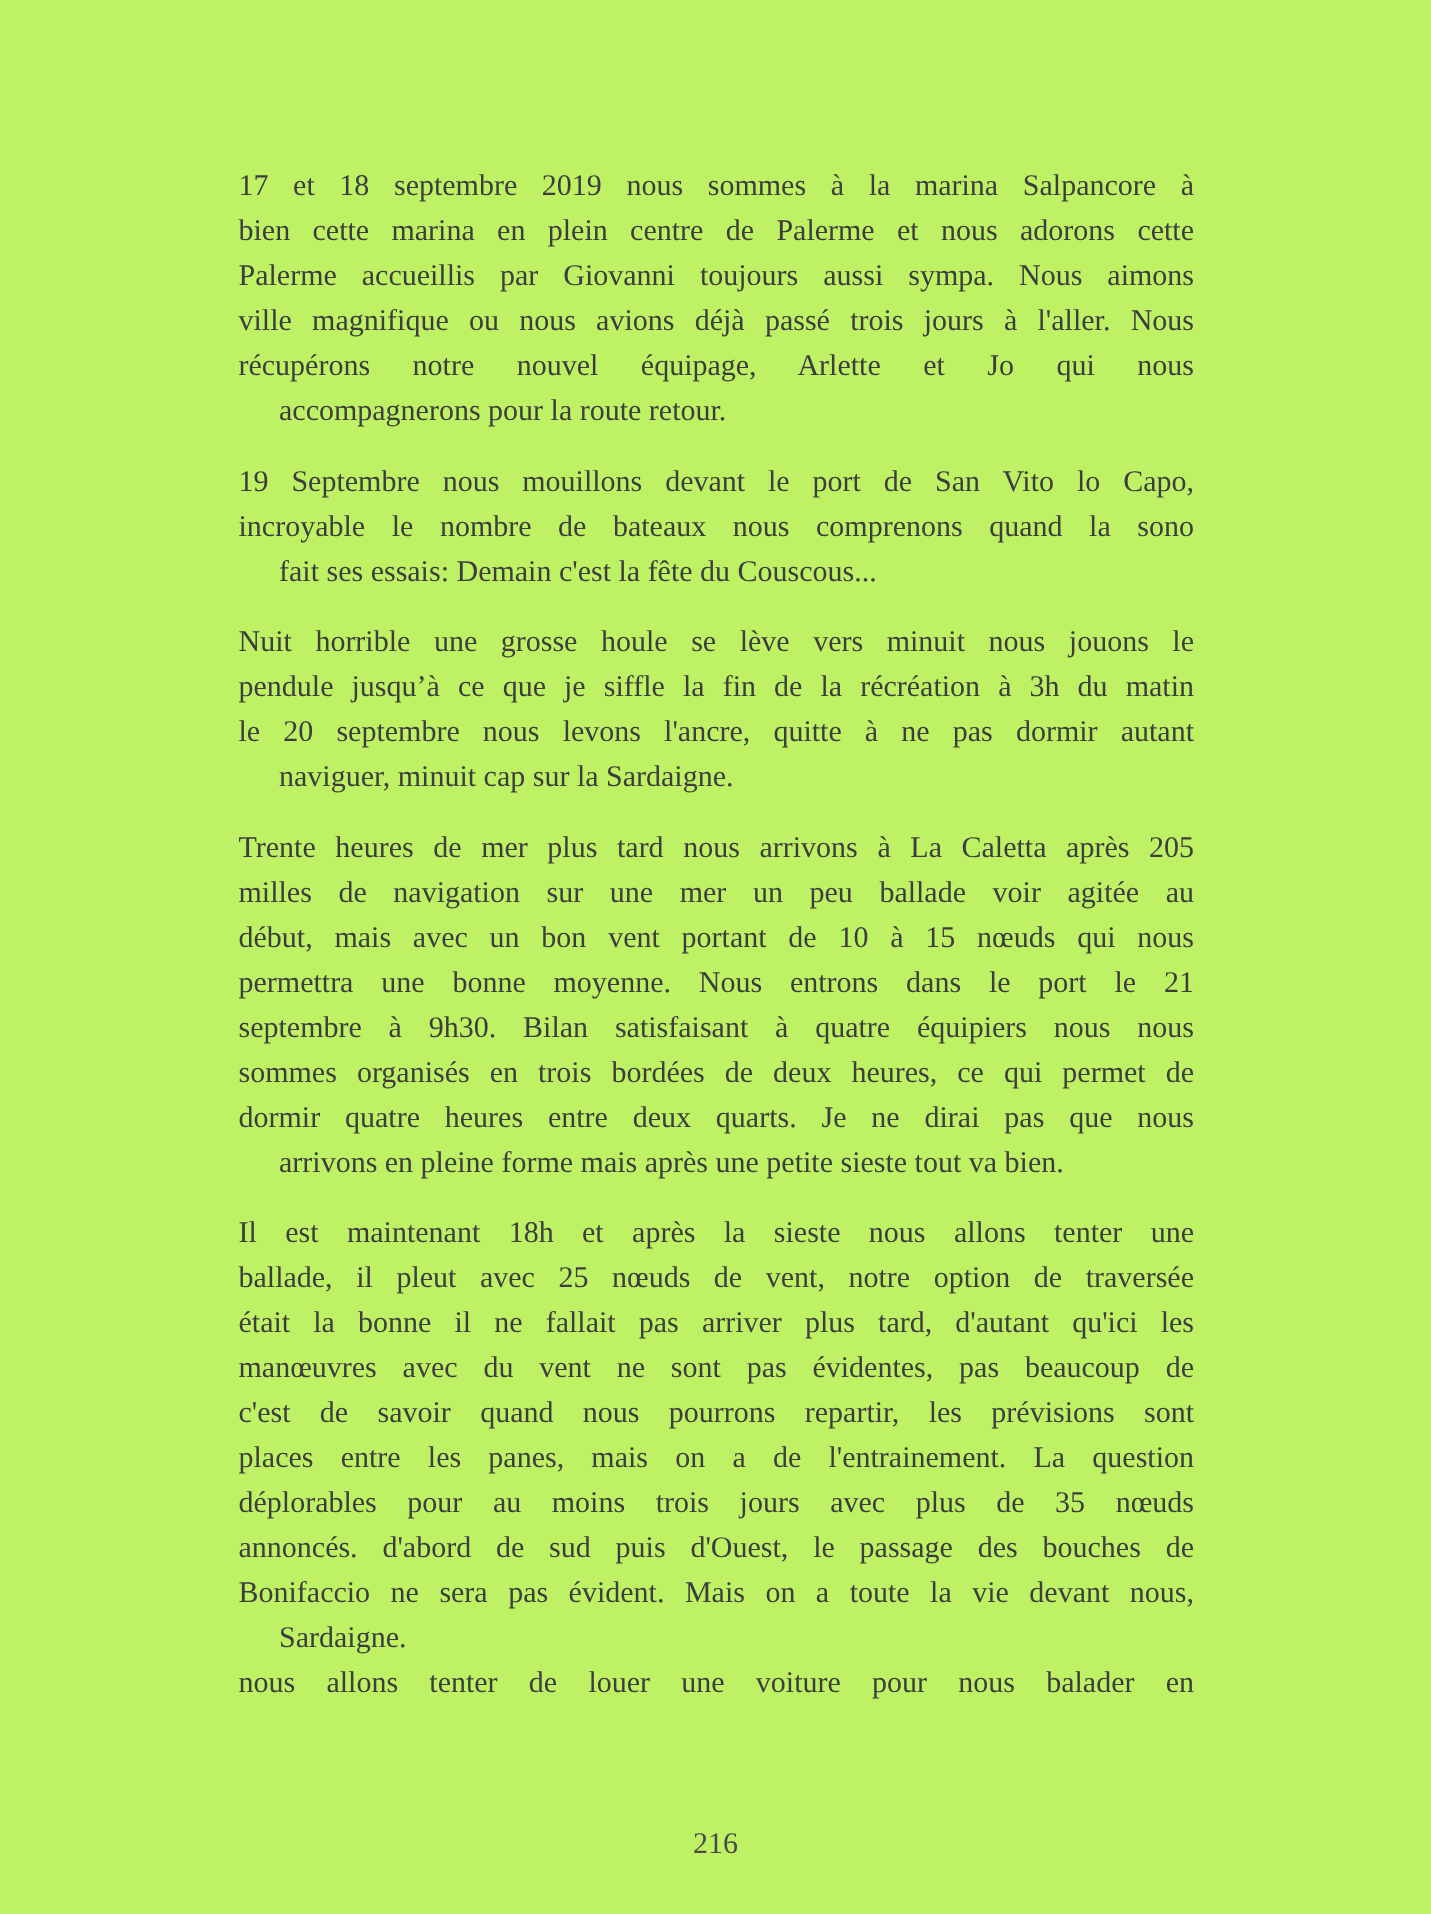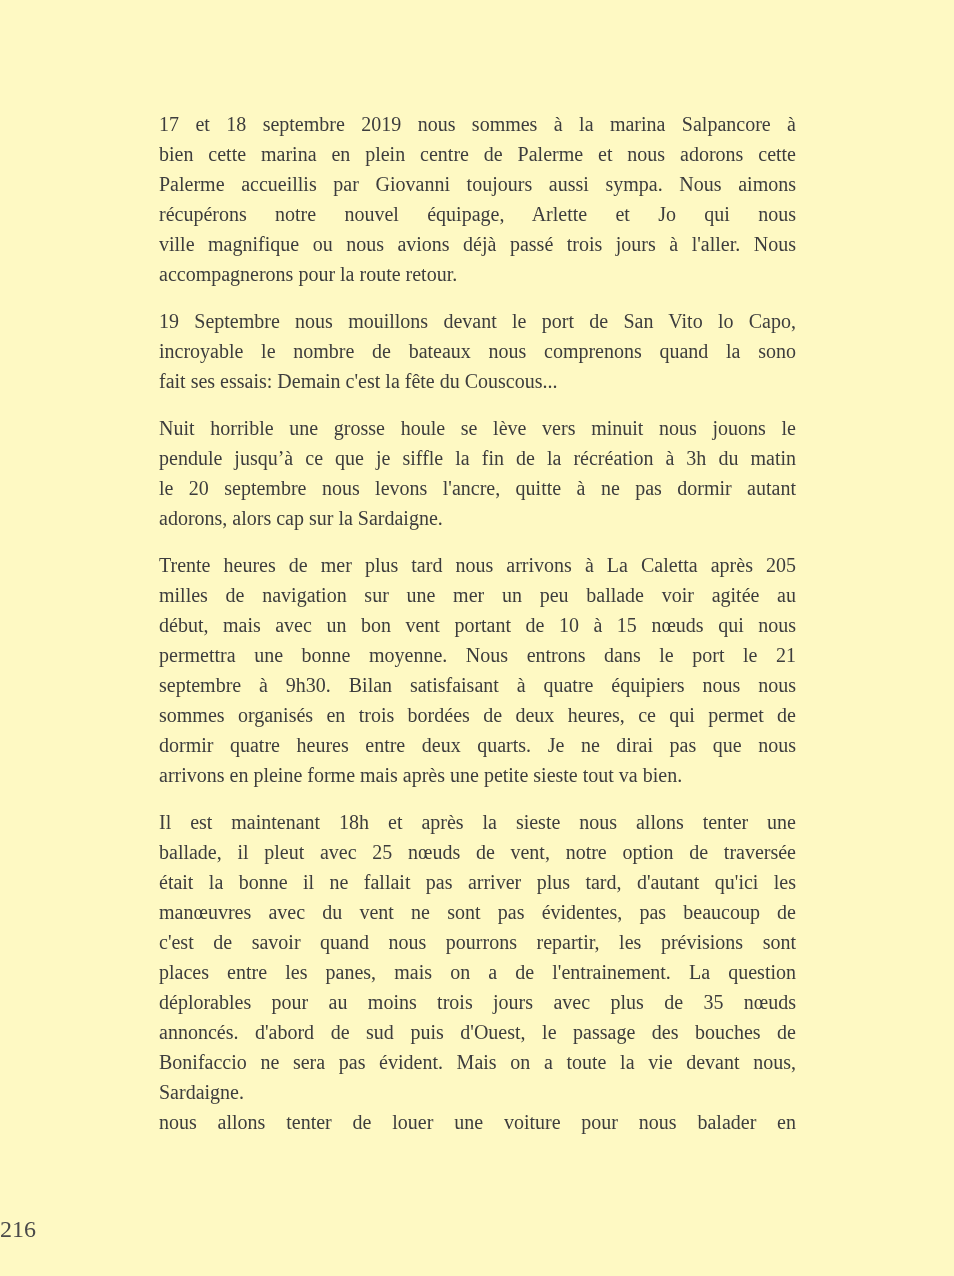--- a/index.html
+++ b/index.html
@@ -4,21 +4,21 @@
 <style>
   html, body {
     margin: 0;
     padding: 0;
     background: #ffffff;
   }
   .page {
     position: relative;
     width: 954px;
     height: 1276px;
-    background: #fef9c3;
+    background: #bef264;
     overflow: hidden;
     font-family: "Liberation Serif", "DejaVu Serif", serif;
   }
   .document-body {
     position: absolute;
     left: 159px;
     top: 109px;
     width: 637px;
     color: #3d3d3d;
     font-size: 20px;
@@ -28,55 +28,56 @@
     margin: 0 0 17px 0;
   }
   .line {
     text-align: justify;
     text-align-last: justify;
     white-space: normal;
   }
   .line.last {
     text-align: right;
     text-align-last: left;
+    margin-left: 27px;
   }
   .page-footer {
     position: absolute;
     left: 0;
     top: 1216px;
     width: 100%;
-    text-align: left;
+    text-align: center;
     color: #4a4a4a;
-    font-size: 24px;
+    font-size: 20px;
     line-height: 26px;
   }
 </style>
 </head>
 <body>
 
 <div class="page">
   <div class="document-body">
       <div class="paragraph">
         <div class="line">17 et 18 septembre 2019 nous sommes à la marina Salpancore à</div>
         <div class="line">bien cette marina en plein centre de Palerme et nous adorons cette</div>
         <div class="line">Palerme accueillis par Giovanni toujours aussi sympa. Nous aimons</div>
+        <div class="line">ville magnifique ou nous avions déjà passé trois jours à l'aller. Nous</div>
         <div class="line">récupérons notre nouvel équipage, Arlette et Jo qui nous</div>
-        <div class="line">ville magnifique ou nous avions déjà passé trois jours à l'aller. Nous</div>
         <div class="line last">accompagnerons pour la route retour.</div>
       </div>
       <div class="paragraph">
         <div class="line">19 Septembre nous mouillons devant le port de San Vito lo Capo,</div>
         <div class="line">incroyable le nombre de bateaux nous comprenons quand la sono</div>
         <div class="line last">fait ses essais: Demain c'est la fête du Couscous...</div>
       </div>
       <div class="paragraph">
         <div class="line">Nuit horrible une grosse houle se lève vers minuit nous jouons le</div>
         <div class="line">pendule jusqu’à ce que je siffle la fin de la récréation à 3h du matin</div>
         <div class="line">le 20 septembre nous levons l'ancre, quitte à ne pas dormir autant</div>
-        <div class="line last">adorons, alors cap sur la Sardaigne.</div>
+        <div class="line last">naviguer, minuit cap sur la Sardaigne.</div>
       </div>
       <div class="paragraph">
         <div class="line">Trente heures de mer plus tard nous arrivons à La Caletta après 205</div>
         <div class="line">milles de navigation sur une mer un peu ballade voir agitée au</div>
         <div class="line">début, mais avec un bon vent portant de 10 à 15 nœuds qui nous</div>
         <div class="line">permettra une bonne moyenne. Nous entrons dans le port le 21</div>
         <div class="line">septembre à 9h30. Bilan satisfaisant à quatre équipiers nous nous</div>
         <div class="line">sommes organisés en trois bordées de deux heures, ce qui permet de</div>
         <div class="line">dormir quatre heures entre deux quarts. Je ne dirai pas que nous</div>
         <div class="line last">arrivons en pleine forme mais après une petite sieste tout va bien.</div>

